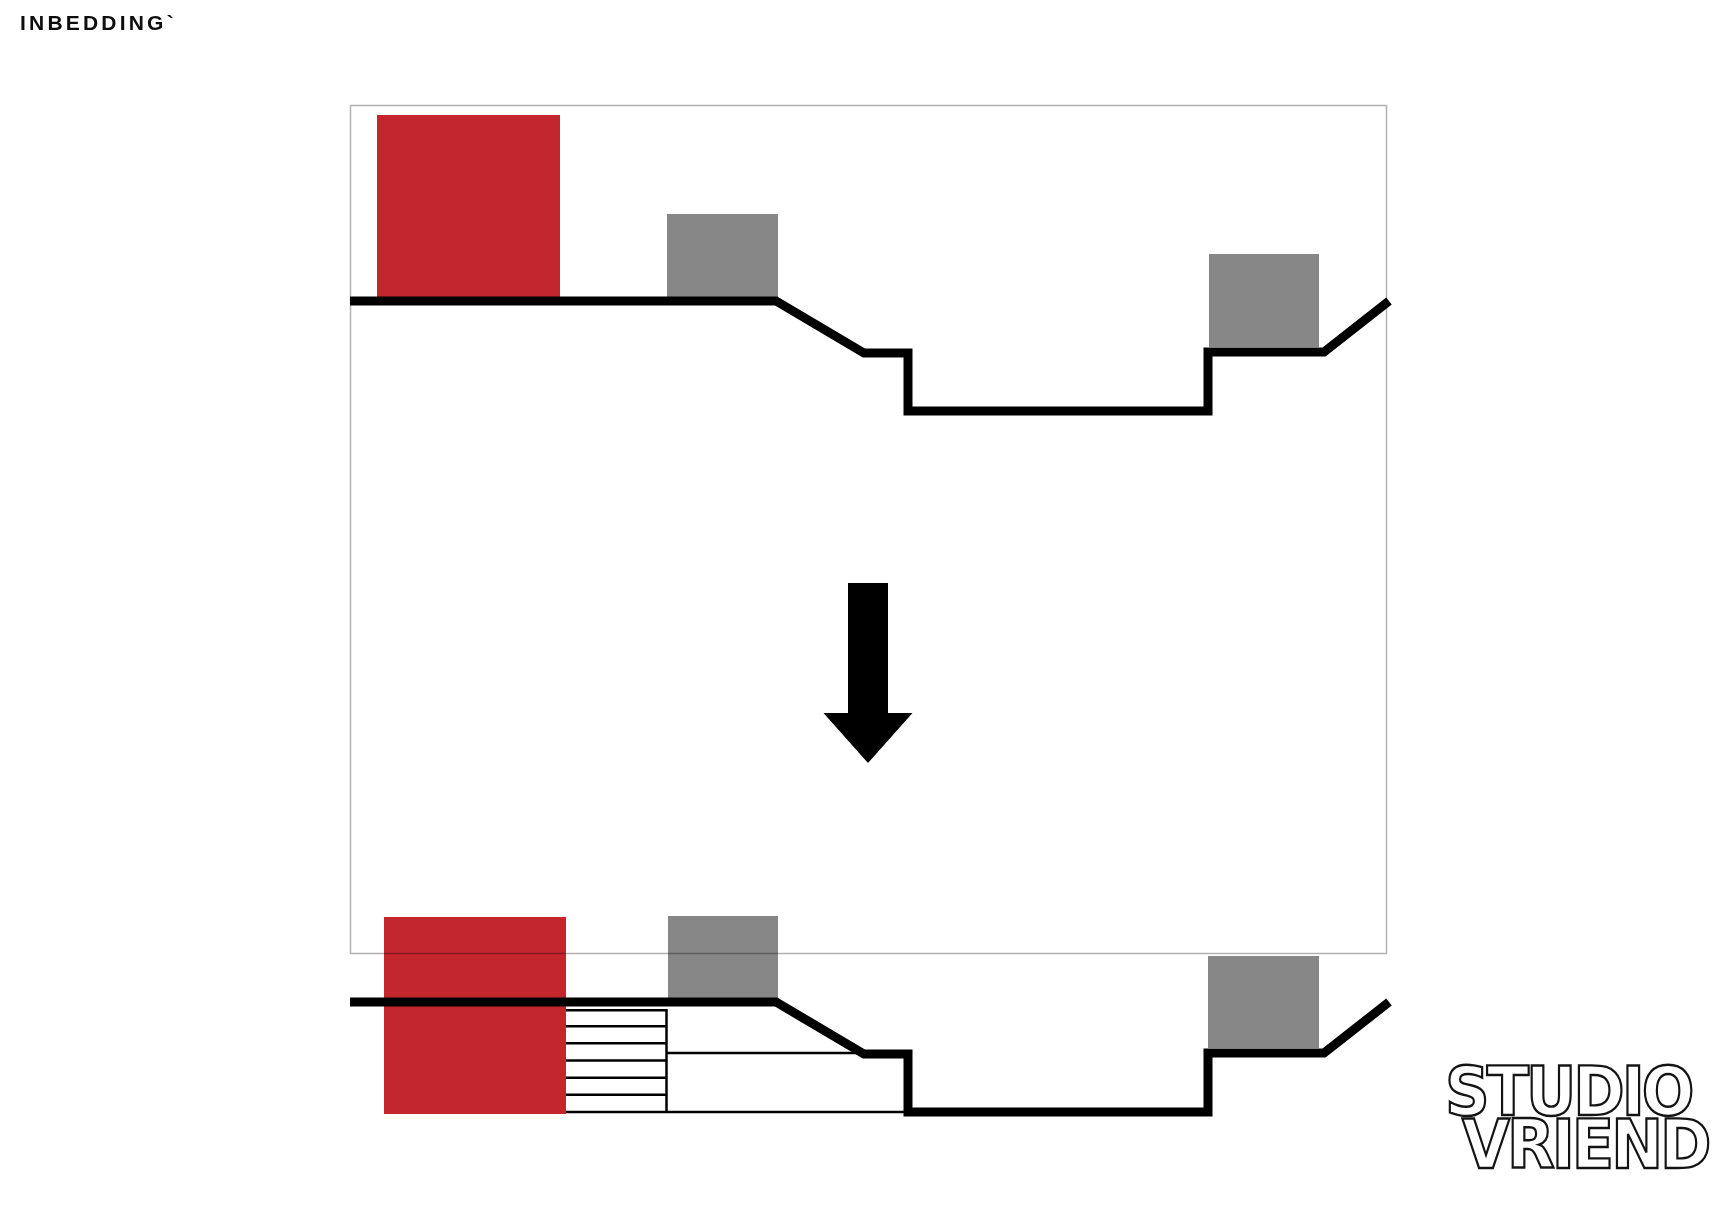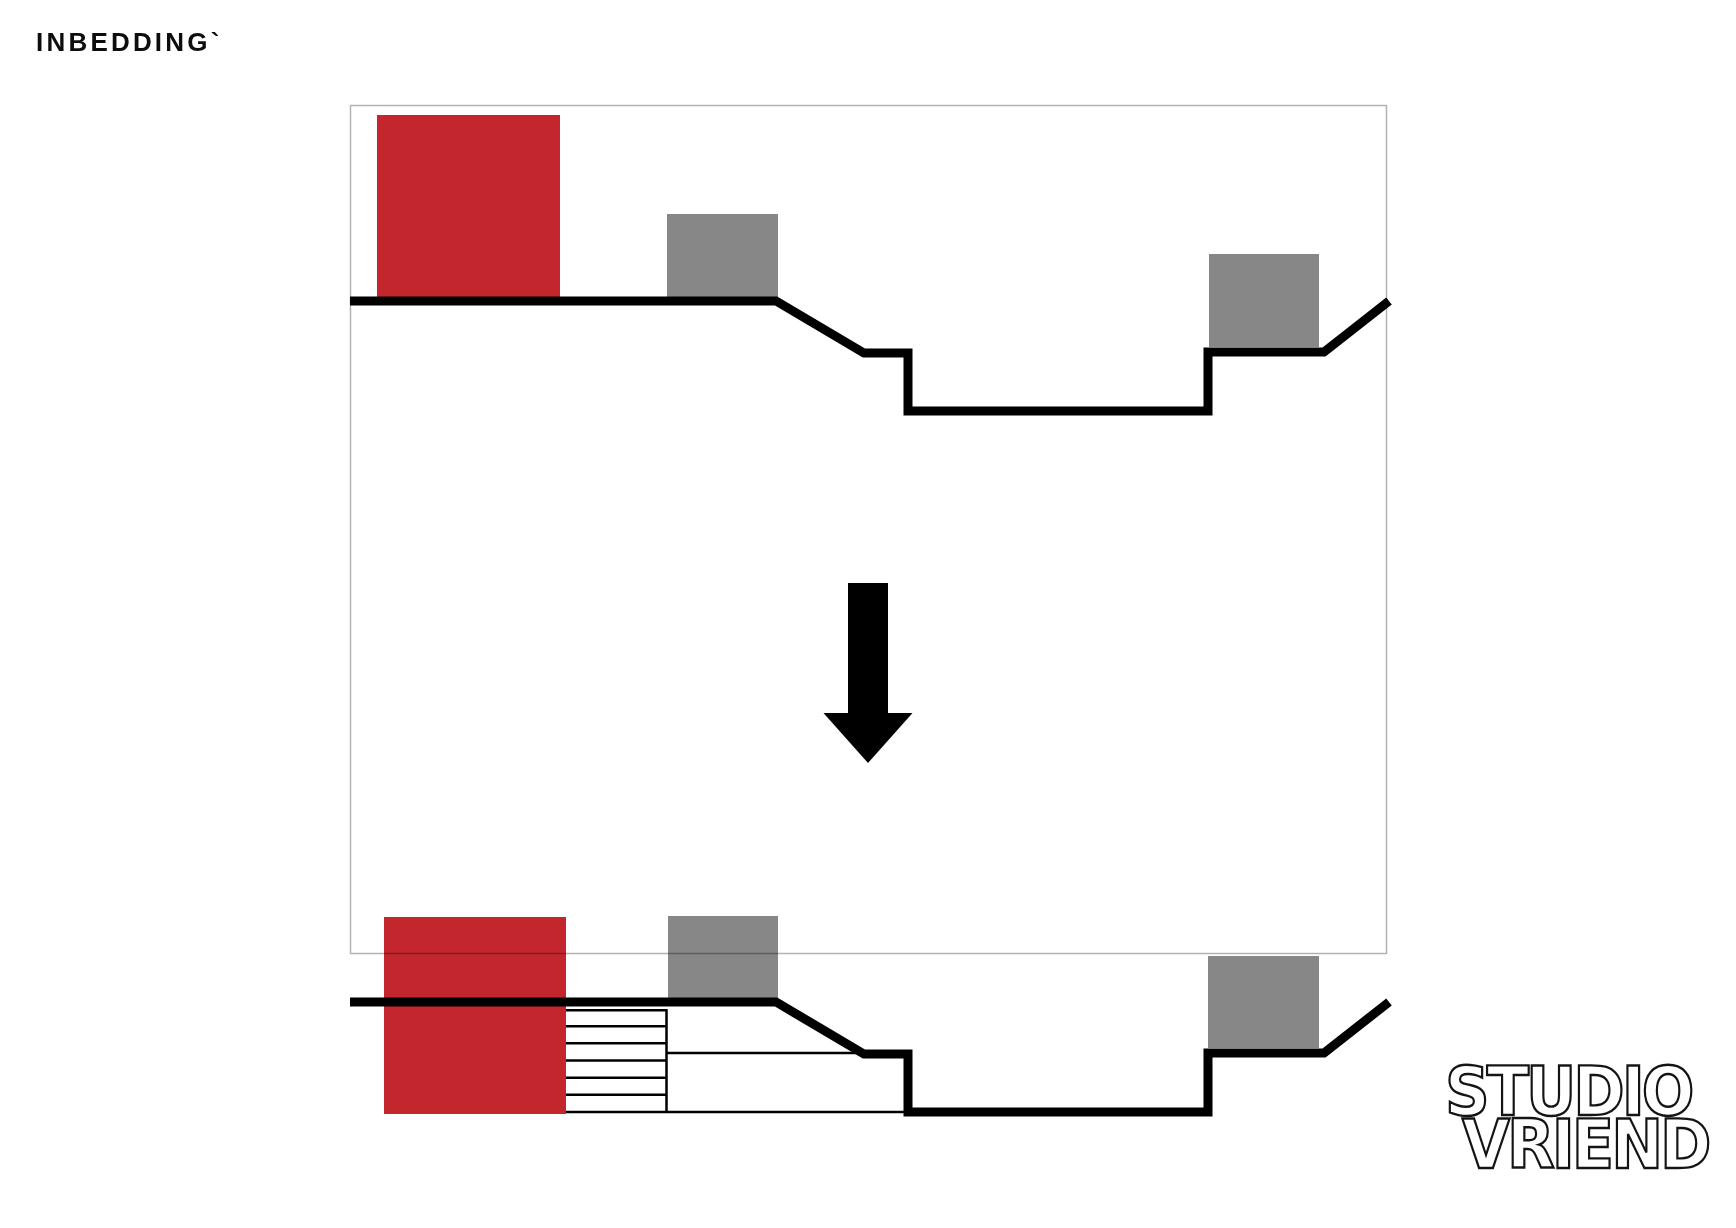--- a/index.html
+++ b/index.html
@@ -1,22 +1,22 @@
 <!DOCTYPE html>
 <html><head>
 <meta charset="utf-8">
 <style>
   html,body{margin:0;padding:0;}
   body{
     width:1736px;height:1228px;background:#ffffff;position:relative;
     overflow:hidden;font-family:"Liberation Sans","DejaVu Sans",sans-serif;
   }
   .page-title{
-    position:absolute;left:20px;top:11px;margin:16px;
-    font-size:26px;font-weight:700;letter-spacing:3.2px;color:#0d0d0d;
+    position:absolute;left:20px;top:11px;margin:0;
+    font-size:21px;font-weight:700;letter-spacing:3.2px;color:#0d0d0d;
     font-family:"Liberation Sans","DejaVu Sans",sans-serif;
   }
   #blocks .block{position:absolute;}
   #svg-layer{position:absolute;left:0;top:0;pointer-events:none;}
   .logo{
     position:absolute;left:1434px;top:1062px;width:302px;
     font-family:"DejaVu Sans",sans-serif;font-weight:700;margin-left:11px;
   }
   .logo-line{
     font-size:62px;line-height:56px;letter-spacing:-3px;white-space:nowrap;

